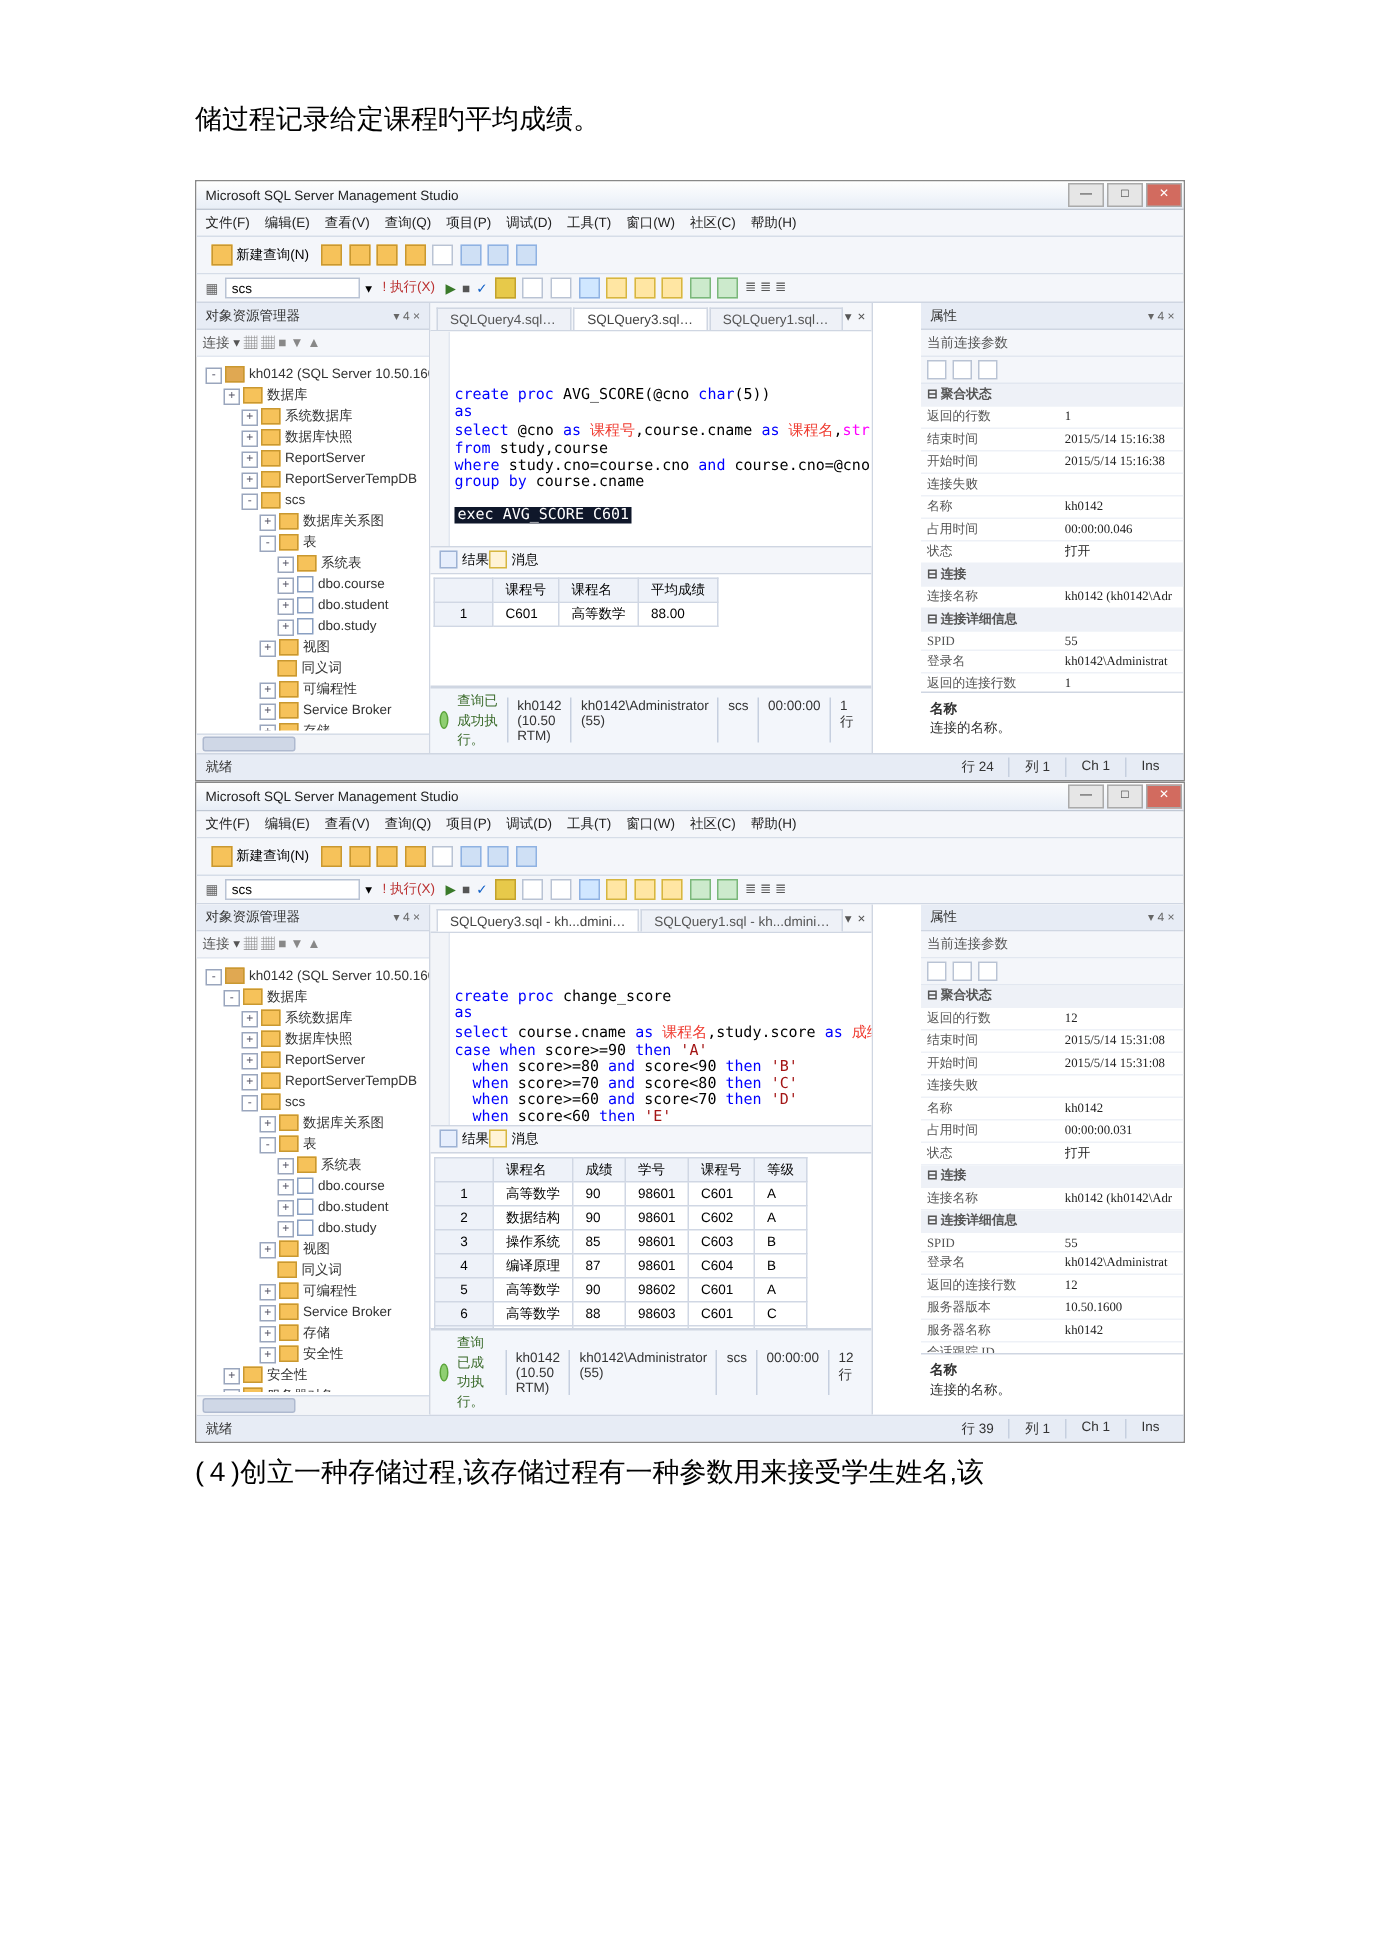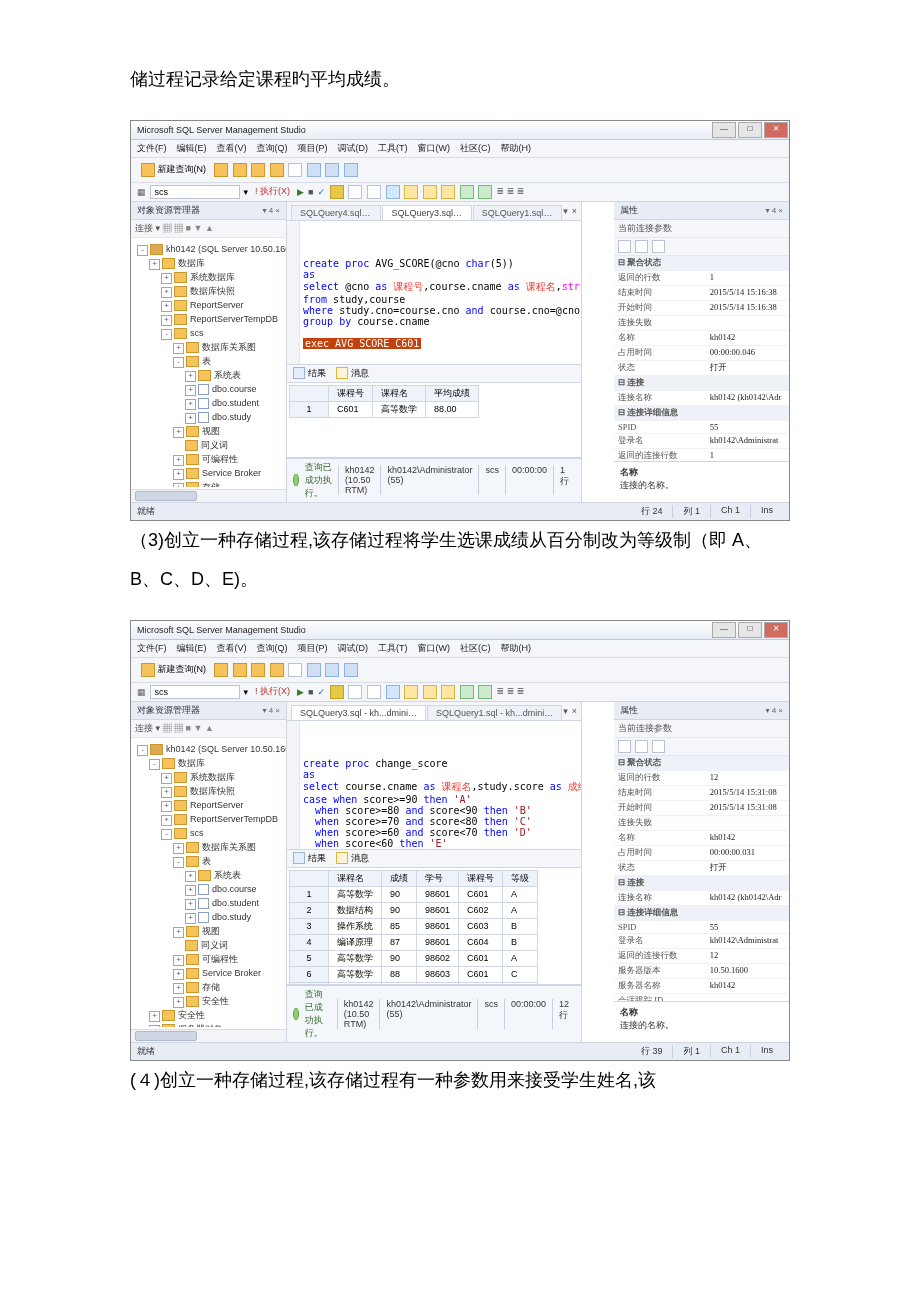--- a/index.html
+++ b/index.html
@@ -215,28 +215,27 @@
     position: absolute;
     left: 0; top: 0; bottom: 0;
     width: 12px;
     background: #f2f4f8;
     border-right: 1px solid #e2e7f0;
   }
   .kw { color: #0000ff; }
   .str { color: #a31515; }
   .func { color: #ff00ff; }
   .chn { color: #ef3a2f; }
-  .hl { background: #c2410c; color: #fff; padding: 0 2px; }
+  .hl { background: #0f172a; color: #fff; padding: 0 2px; }
   .result-tabs {
     background: #f4f6fa;
     font-size: 9px;
     padding: 2px 6px;
     border-bottom: 1px solid #cfd6e2;
     display: flex;
-    gap: 10px;
     align-items: center;
   }
   .result-tabs .rtab { display: inline-flex; align-items: center; gap: 3px; }
   .rico { display:inline-block; width:10px; height:10px; background:#e6eefc; border:1px solid #9db2d4; }
   .results {
     background: #fff;
     font-size: 9px;
     padding: 2px 0 2px 2px;
     border-bottom: 1px solid #cfd6e2;
     overflow: auto;
@@ -567,21 +566,20 @@
       <span class="sbcell">就绪</span>
       <div class="sbright" id="status1">
           <span class="sbcell">行 24</span>
           <span class="sbcell">列 1</span>
           <span class="sbcell">Ch 1</span>
           <span class="sbcell">Ins</span>
         </div>
     </div>
   </div>
 
-  <p class="para">（3)创立一种存储过程,该存储过程将学生选课成绩从百分制改为等级制（即 A、B、C、D、E)。</p>
 
   <div class="screenshot">
     <div class="titlebar">
       <span>Microsoft SQL Server Management Studio</span>
       <div class="winbtns">
         <div class="winbtn">—</div>
         <div class="winbtn">□</div>
         <div class="winbtn close">✕</div>
       </div>
     </div>

